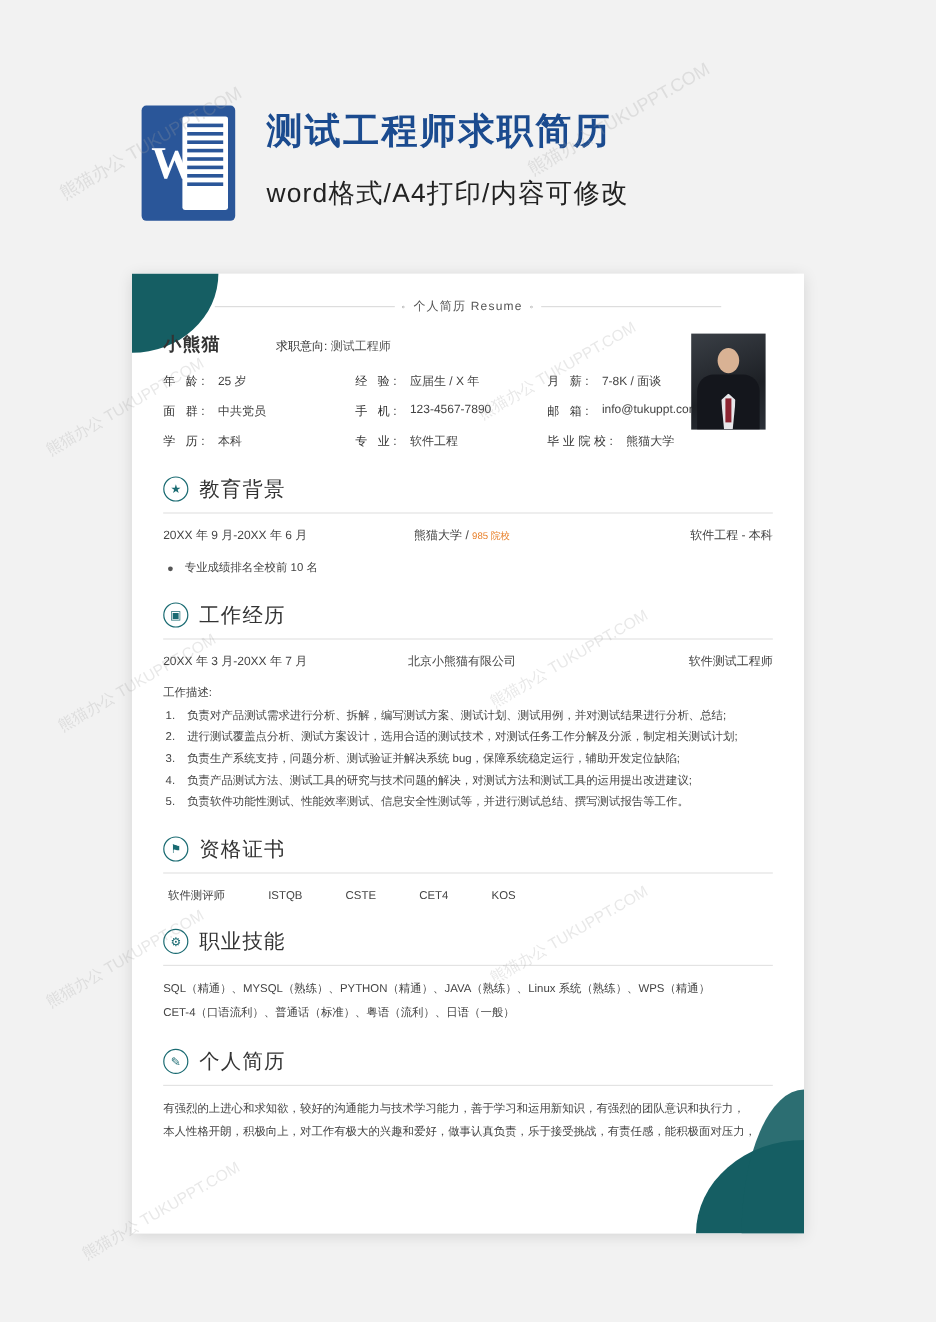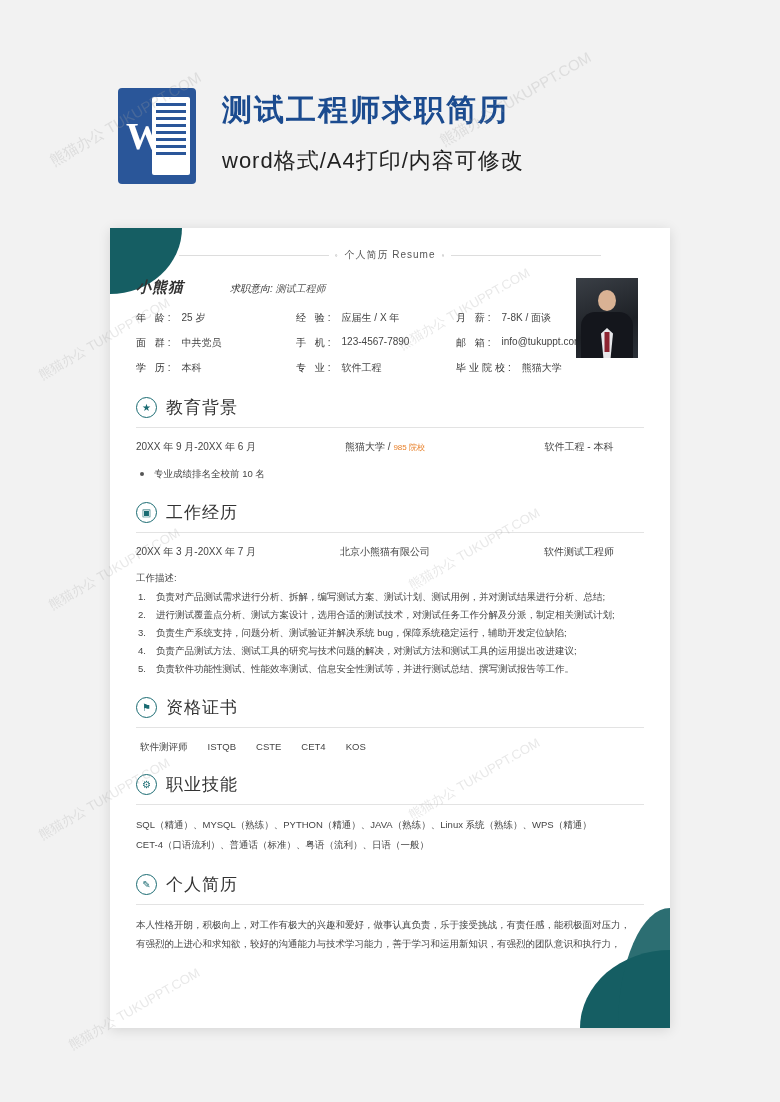--- a/index.html
+++ b/index.html
@@ -111,21 +111,21 @@
   }
   .photo .shirt {
     position: absolute; left: 50%; bottom: 0; transform: translateX(-50%);
     width: 12px; height: 30px; background: #e7e7ea;
     clip-path: polygon(50% 0,100% 18%,80% 100%,20% 100%,0 18%);
   }
   .photo .tie {
     position: absolute; left: 50%; bottom: 6px; transform: translateX(-50%);
     width: 5px; height: 20px; background: #8d2431;
   }
-  .name-row { display: flex; align-items: baseline; gap: 18px; margin-bottom: 14px; font-style: italic; }
+  .name-row { display: flex; align-items: baseline; gap: 18px; margin-bottom: 14px; }
   .name { font-size: 15px; color: #333; font-weight: bold; letter-spacing: 1px;}
   .intent { font-size: 10px; color: #555; }
   .intent .lab { color: #333; margin-left: 28px; }
   .info-grid {
     display: grid;
     grid-template-columns: 160px 160px 1fr;
     row-gap: 11px;
     font-size: 10px; color: #444;
     padding-right: 80px;
   }
@@ -142,42 +142,42 @@
     color: #1a6b72; font-size: 10px; flex: none;
   }
   .sec-title { font-size: 17px; color: #333; letter-spacing: 1px; }
   .sec-rule { height: 1px; background: #e3e3e3; margin-top: 8px; }
   .sec-body { margin-top: 10px; font-size: 9.5px; color: #444; line-height: 1.8; }
   .row3 {
     display: flex; justify-content: space-between;
     font-size: 10px; color: #444; margin-bottom: 8px;
   }
   .row3 .mid { flex: 1; text-align: center; }
-  .row3 .r { width: 130px; text-align: center; }
+  .row3 .r { width: 130px; text-align: right; }
   .badge985 { color: #e8802a; font-size: 8px; }
   ul.dots { list-style: none; margin-top: 4px; }
   ul.dots li {
     font-size: 9.5px; color: #444; line-height: 2;
     padding-left: 18px; position: relative;
   }
   ul.dots li:before {
     content: ""; position: absolute; left: 4px; top: 8px;
     width: 4px; height: 4px; border-radius: 50%; background: #555;
   }
   ol.nums { list-style: none; counter-reset: n; }
   ol.nums li {
     counter-increment: n;
     font-size: 9.5px; color: #444; line-height: 1.9;
     padding-left: 20px; position: relative;
   }
   ol.nums li:before {
     content: counter(n) "."; position: absolute; left: 2px; color: #444;
   }
   .desc-label { font-size: 9.5px; color: #444; margin: 6px 0 2px; }
-  .certs { display: flex; gap: 20px; font-size: 9.5px; color: #444; padding-left: 4px;}
+  .certs { display: flex; gap: 36px; font-size: 9.5px; color: #444; padding-left: 4px;}
   .skills p { font-size: 9.5px; color: #444; line-height: 2.1; }
   .selfeval p { font-size: 9.5px; color: #444; line-height: 2.0; }
   
   .wm {
     position: absolute; color: rgba(150,150,150,.22);
     font-size: 13px; white-space: nowrap;
     transform: rotate(-30deg); pointer-events: none;
     font-family: "Liberation Sans", sans-serif;
   }
   .wm.big { font-size: 15px; color: rgba(160,160,160,.25); }
@@ -349,22 +349,22 @@
       </div>
     </div>
 
     <div class="section">
       <div class="sec-head">
         <span class="sec-icon">✎</span>
         <span class="sec-title">个人简历</span>
       </div>
       <div class="sec-rule"></div>
       <div class="sec-body selfeval">
+        <p>有强烈的上进心和求知欲，较好的沟通能力与技术学习能力，善于学习和运用新知识，有强烈的团队意识和执行力，</p>
         <p>本人性格开朗，积极向上，对工作有极大的兴趣和爱好，做事认真负责，乐于接受挑战，有责任感，能积极面对压力，</p>
-        <p>有强烈的上进心和求知欲，较好的沟通能力与技术学习能力，善于学习和运用新知识，有强烈的团队意识和执行力，</p>
       </div>
     </div>
 
   </div>
 </div>
 
 <div class="wm big" style="left:40px; top:110px;">熊猫办公 TUKUPPT.COM</div>
 <div class="wm big" style="left:430px; top:90px;">熊猫办公 TUKUPPT.COM</div>
 <div class="wm" style="left:30px; top:330px;">熊猫办公 TUKUPPT.COM</div>
 <div class="wm" style="left:390px; top:300px;">熊猫办公 TUKUPPT.COM</div>

